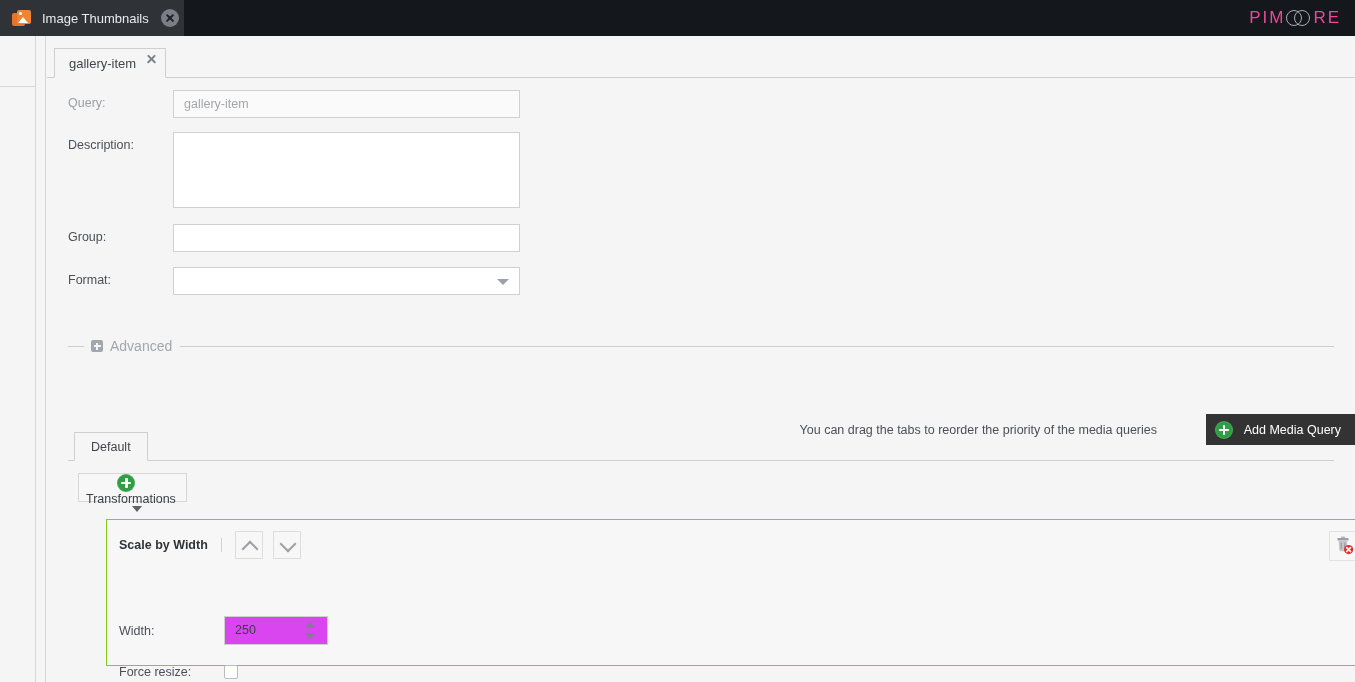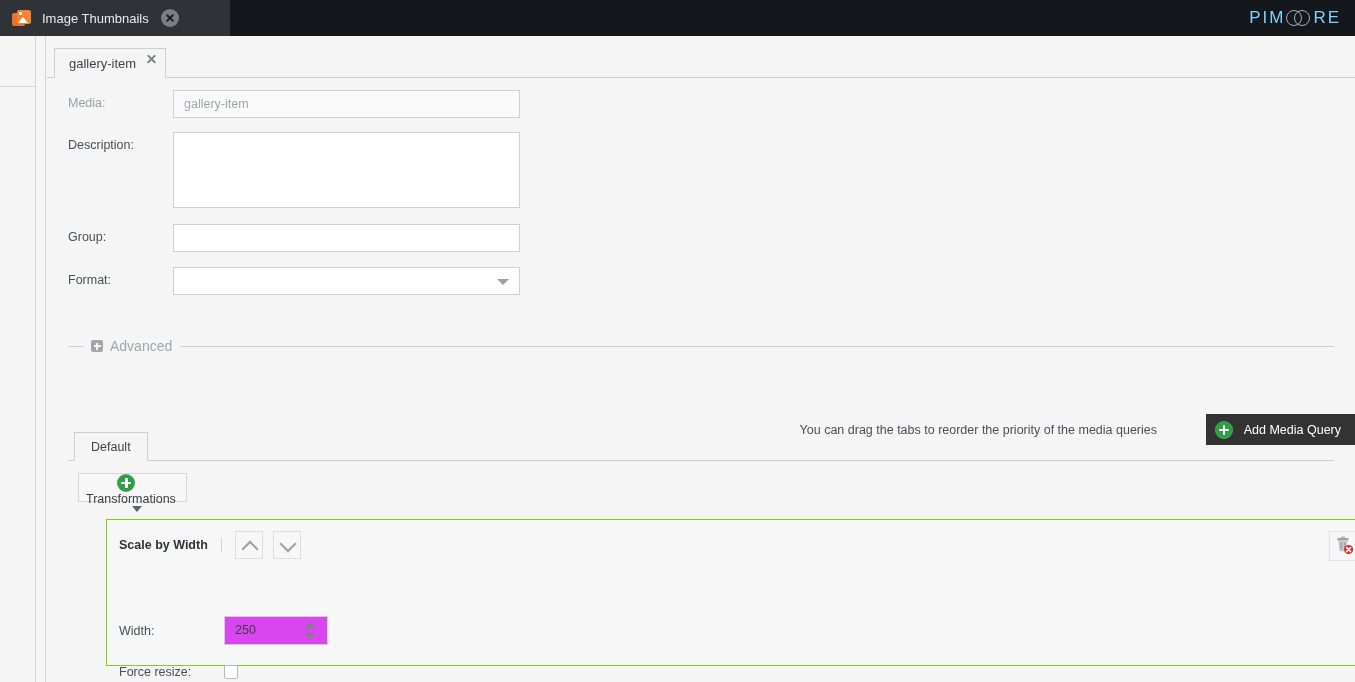--- a/index.html
+++ b/index.html
@@ -24,21 +24,21 @@
     left: 0; top: 0;
     width: 1355px;
     height: 36px;
     background: #14171c;
     overflow: hidden;
   }
   .app-tab {
     position: absolute;
     left: 0; top: 0;
     height: 36px;
-    width: 230px;
+    width: 184px;
     background: #2f3338;
     display: flex;
     align-items: center;
     padding: 0 4px 0 12px;
     box-sizing: border-box;
   }
   .app-tab-icon {
     width: 20px;
     height: 17px;
     position: relative;
@@ -105,21 +105,21 @@
   .app-tab-close:after  { transform: rotate(-45deg); }
 
   .brand {
     position: absolute;
     right: 14px; top: 7px;
     height: 22px;
     display: flex;
     align-items: center;
     letter-spacing: 2.0px;
     font-size: 17px;
-    color: #7dd3fc;
+    color: #ec4899;
     font-family: "Liberation Sans", sans-serif;
   }
   .brand .ring {
     display: inline-block;
     position: relative;
     width: 26px;
     height: 17px;
     margin: 0 1px;
     vertical-align: middle;
   }
@@ -555,21 +555,21 @@
   <div class="tabstrip">
     <div class="doc-tab">
       <span class="doc-tab-label">gallery-item</span>
       <span class="doc-tab-close"></span>
     </div>
   </div>
 
   <div class="form">
 
     <div class="field-row" style="top:12px;">
-      <span class="field-label muted">Media:</span>
+      <span class="field-label muted">Query:</span>
       <input class="txt input-name readonly" type="text" readonly="" value="gallery-item" style="">
     </div>
 
     <div class="field-row" style="top:54px;">
       <span class="field-label">Description:</span>
       <textarea class="txt input-desc" placeholder="" style=""></textarea>
     </div>
 
     <div class="field-row" style="top:146px;">
       <span class="field-label">Group:</span>

